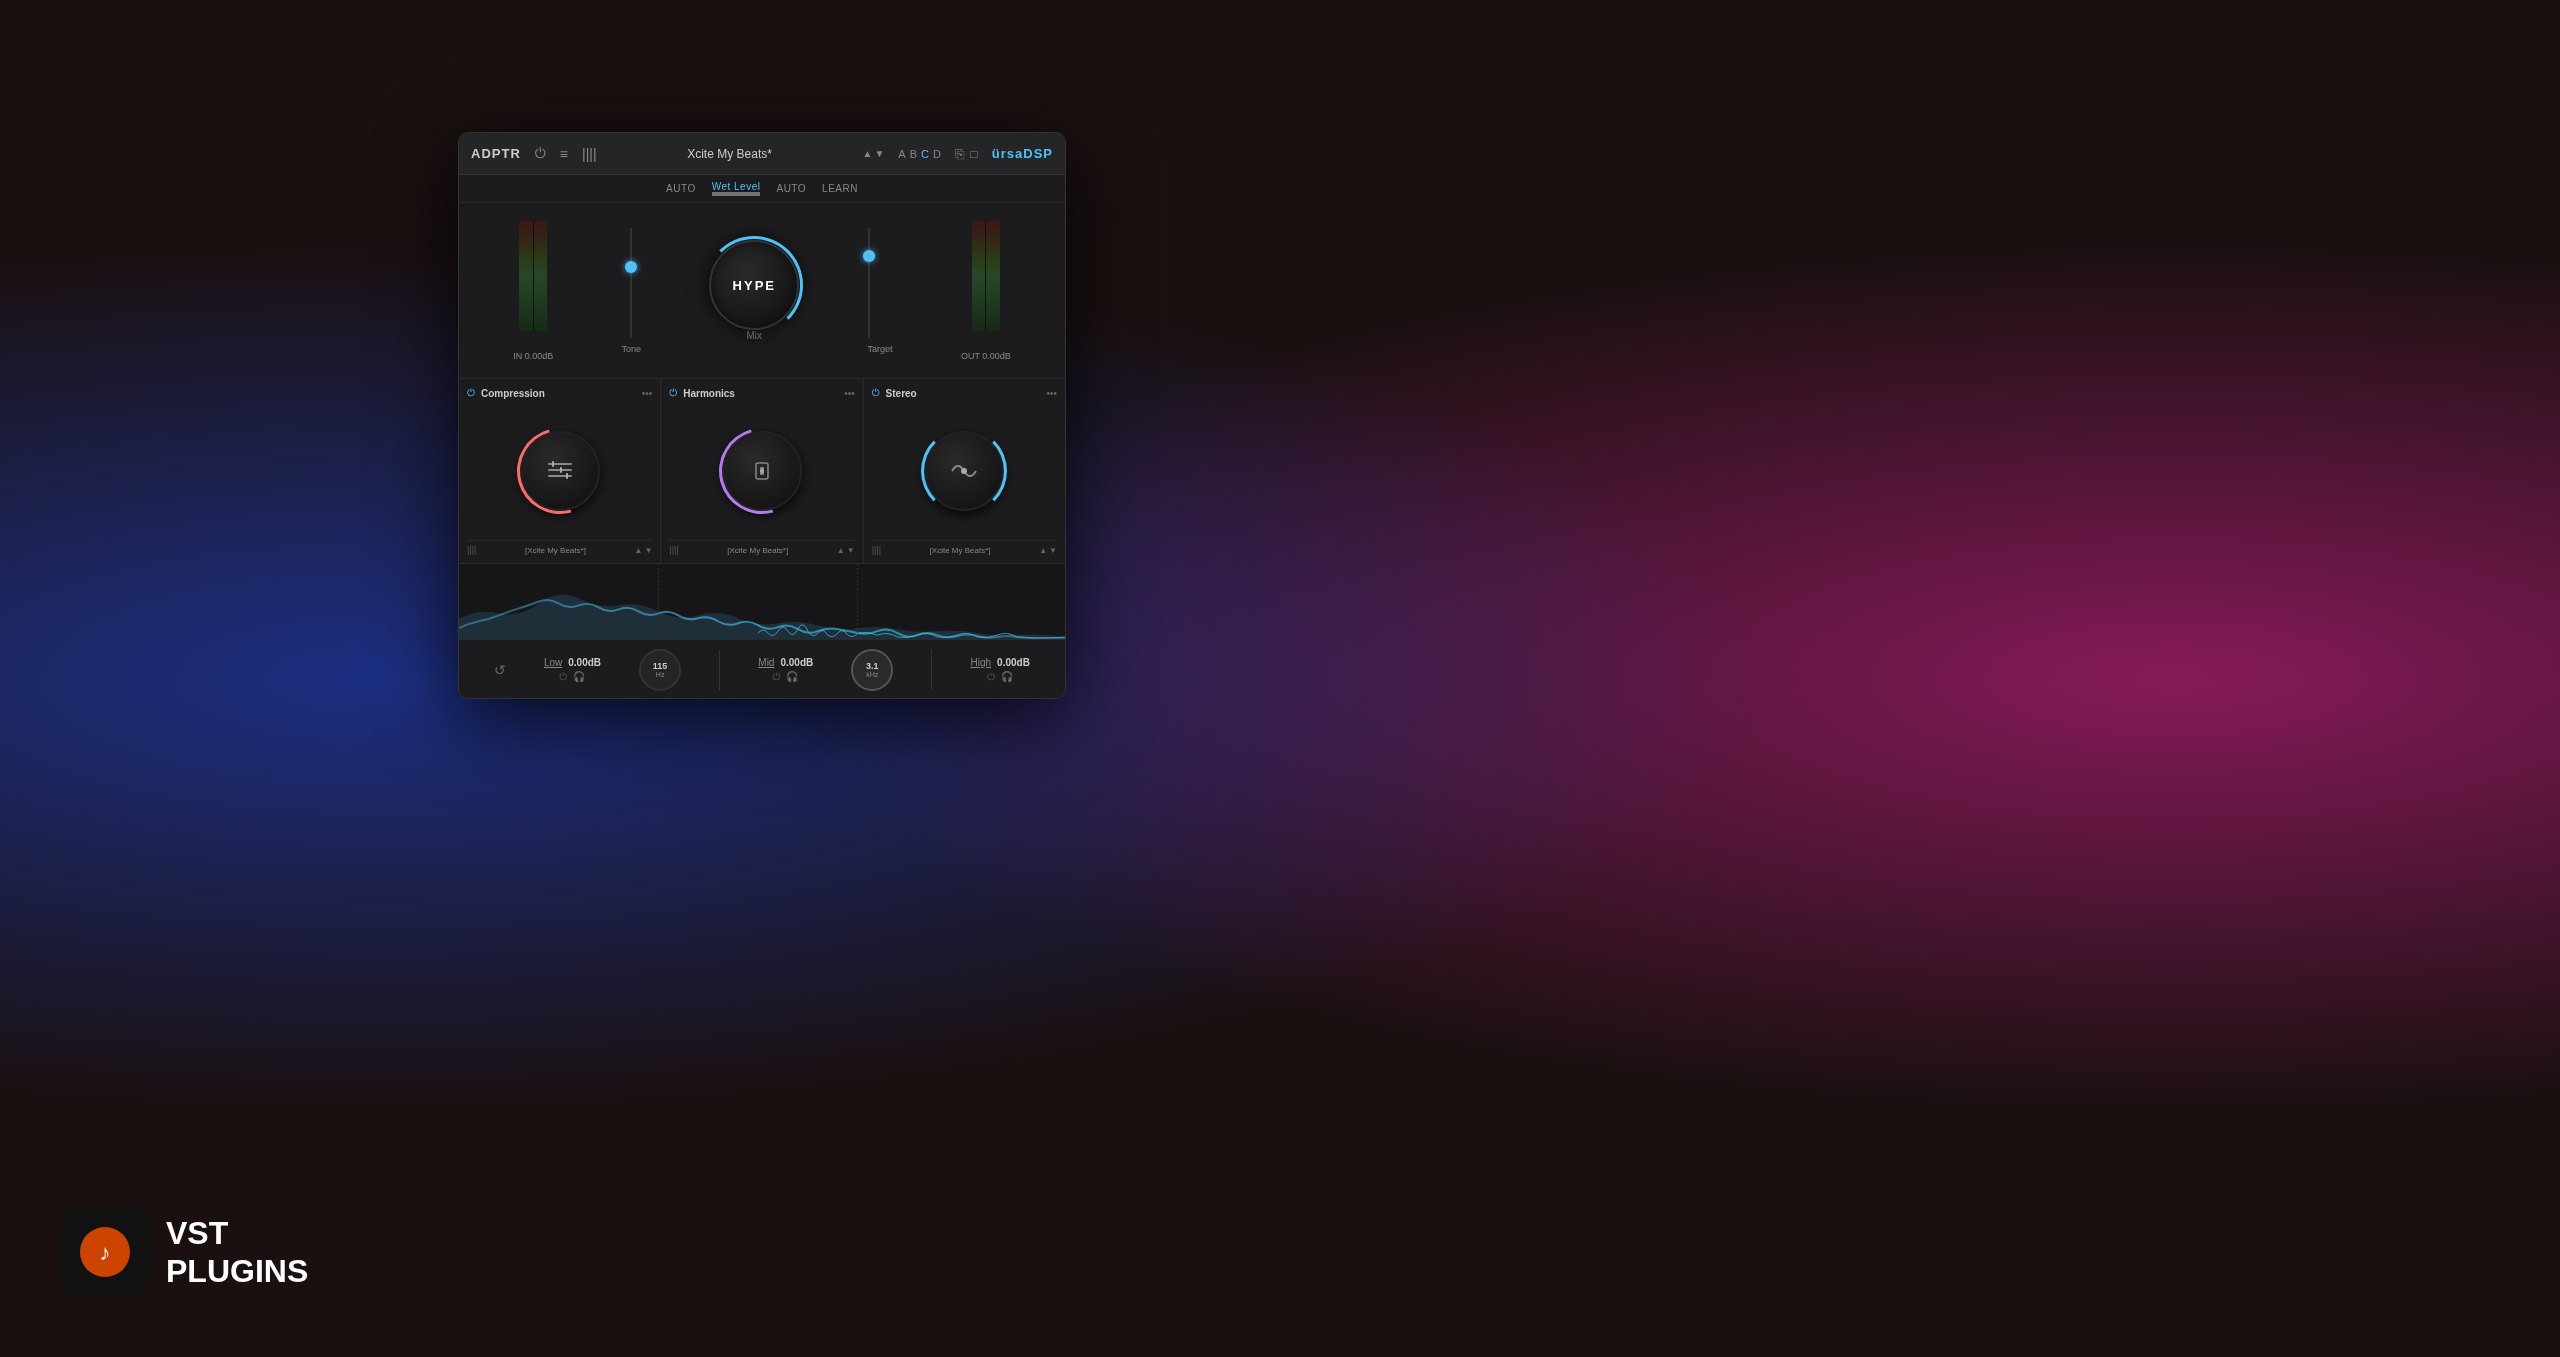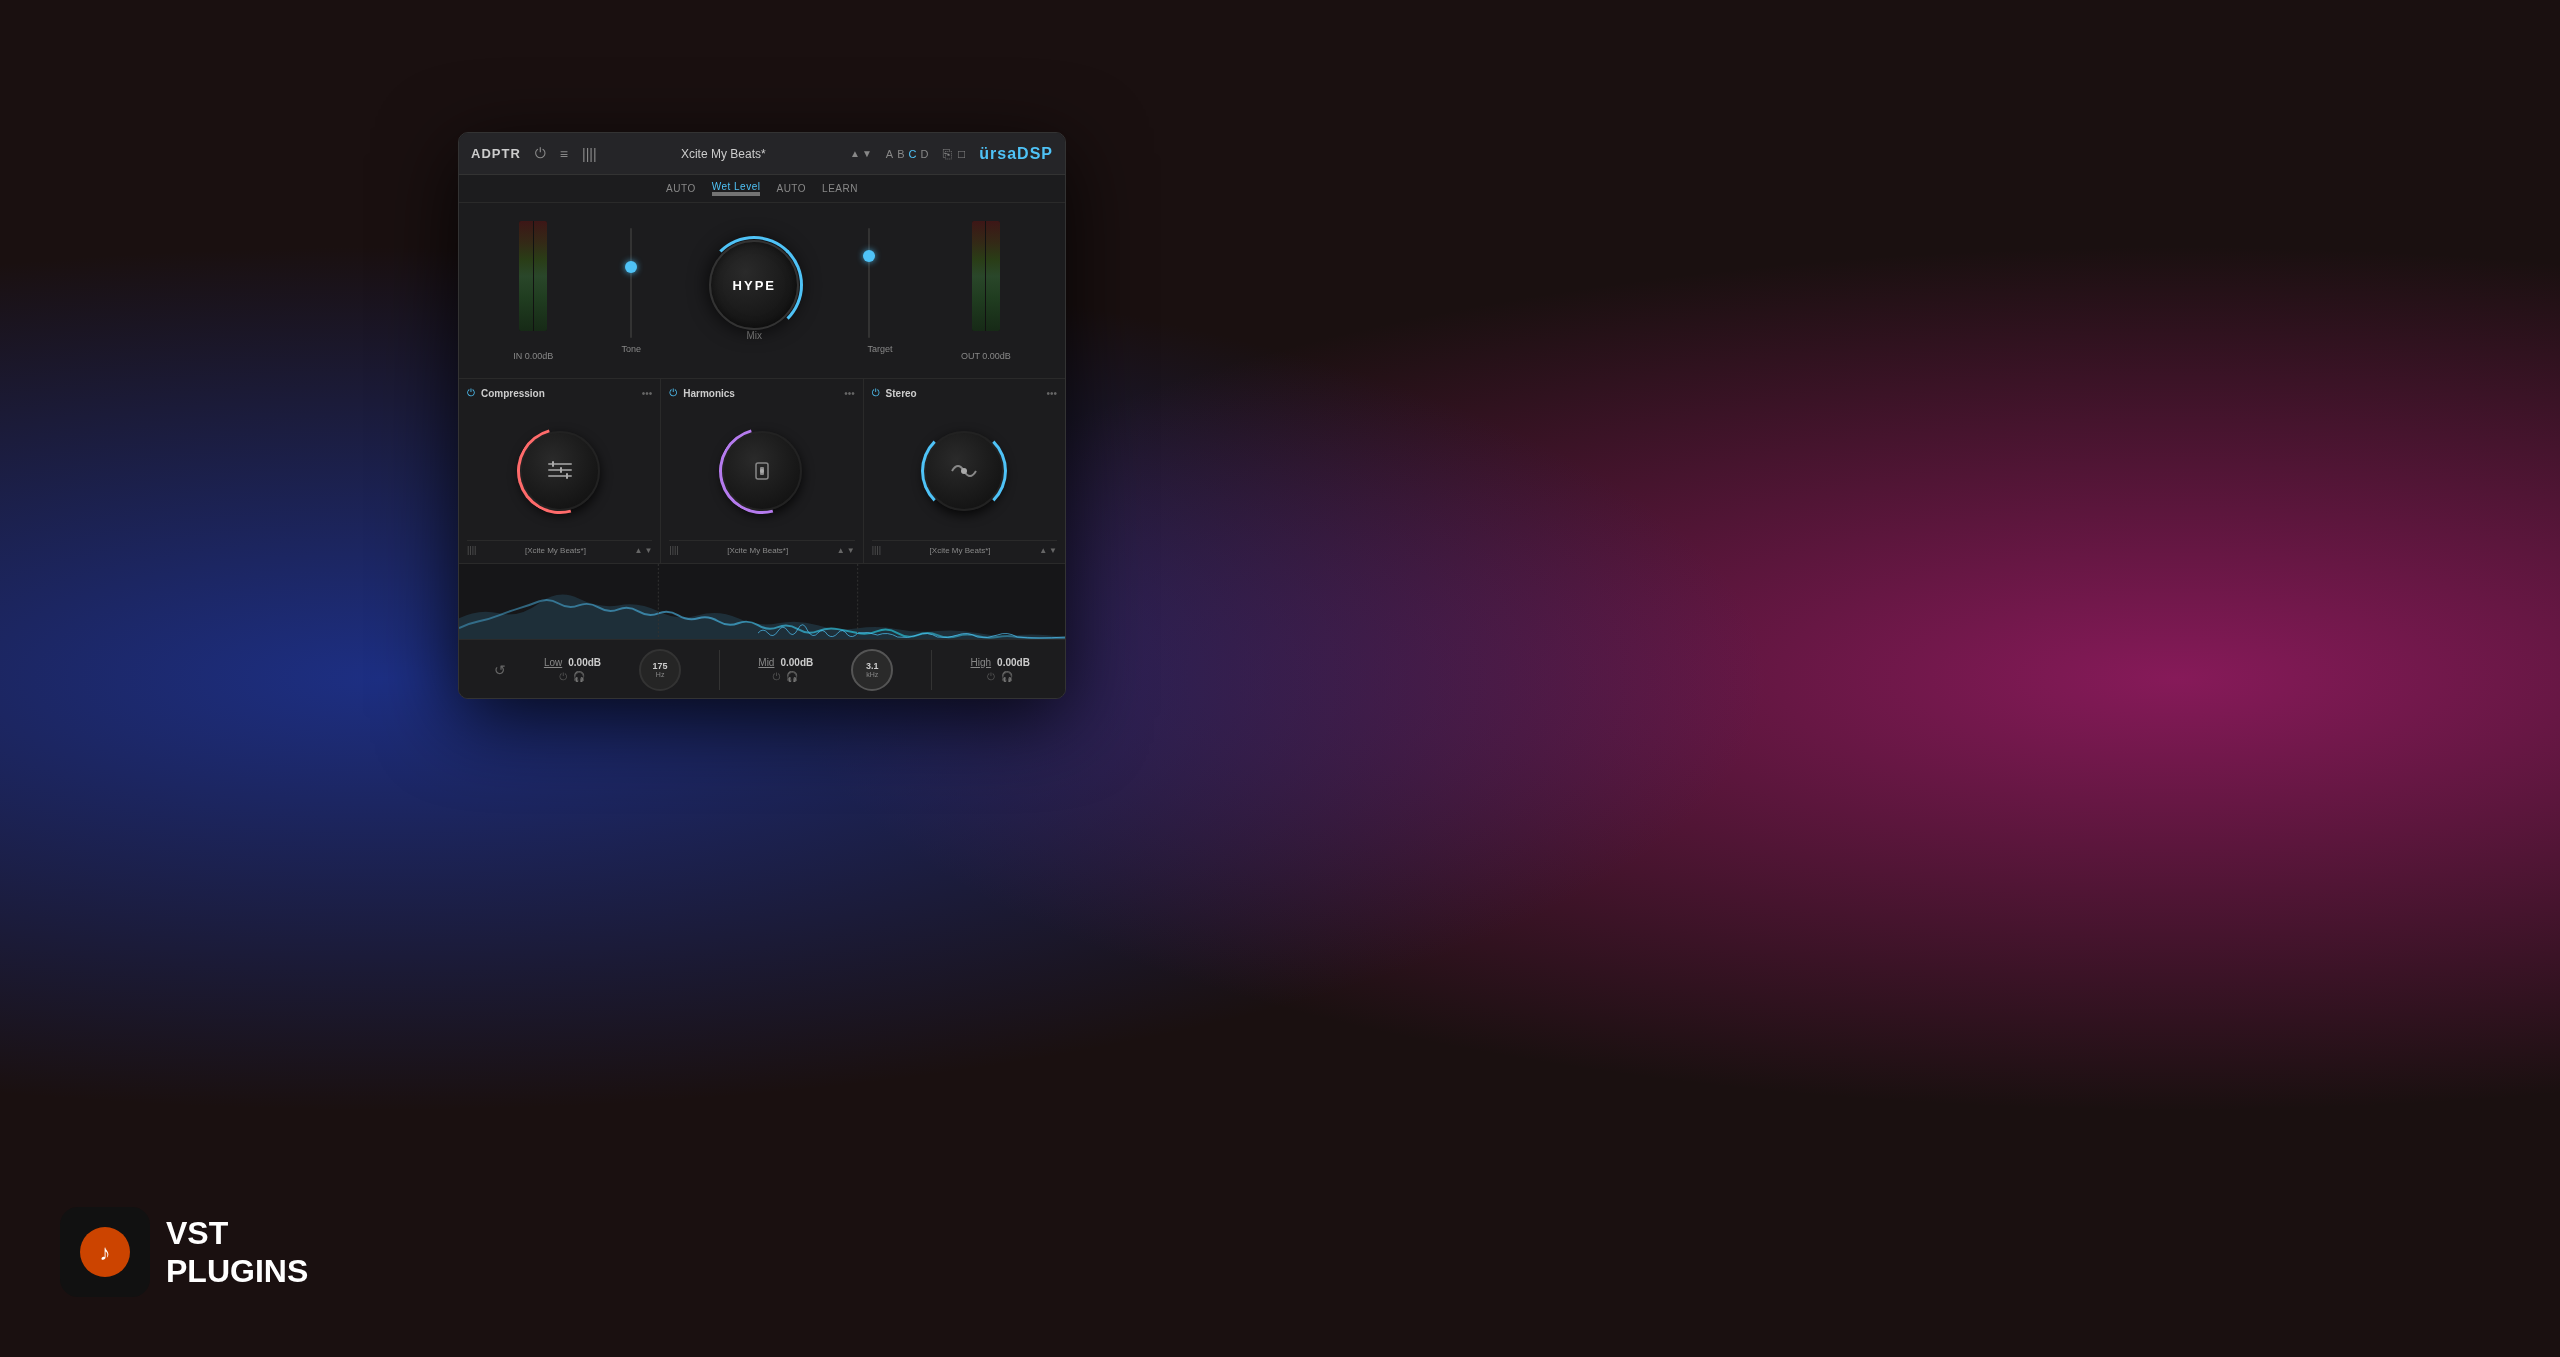--- a/index.html
+++ b/index.html
@@ -96,21 +96,21 @@
     .abcd-btn {
       color: #888;
       font-size: 11px;
       cursor: pointer;
     }
     .abcd-btn.active {
       color: #4fc3f7;
     }
     .header-logo-right {
       color: #4fc3f7;
-      font-size: 16px;
+      font-size: 13px;
       font-weight: 700;
       letter-spacing: 1px;
     }
     .header-nav-arrows {
       display: flex;
       gap: 2px;
     }
     .nav-arrow {
       color: #888;
       font-size: 10px;
@@ -679,21 +679,21 @@
         <span class="eq-label">Low</span>
         <span class="eq-value">0.00dB</span>
       </div>
       <div class="eq-icons">
         <span class="eq-icon">⏻</span>
         <span class="eq-icon">🎧</span>
       </div>
     </div>
 
     <div class="freq-knob">
-      <span class="freq-value">175</span>
+      <span class="freq-value">115</span>
       <span class="freq-unit">Hz</span>
     </div>
 
     <div class="eq-divider"></div>
 
     <div class="eq-section">
       <div class="eq-top">
         <span class="eq-label">Mid</span>
         <span class="eq-value">0.00dB</span>
       </div>

